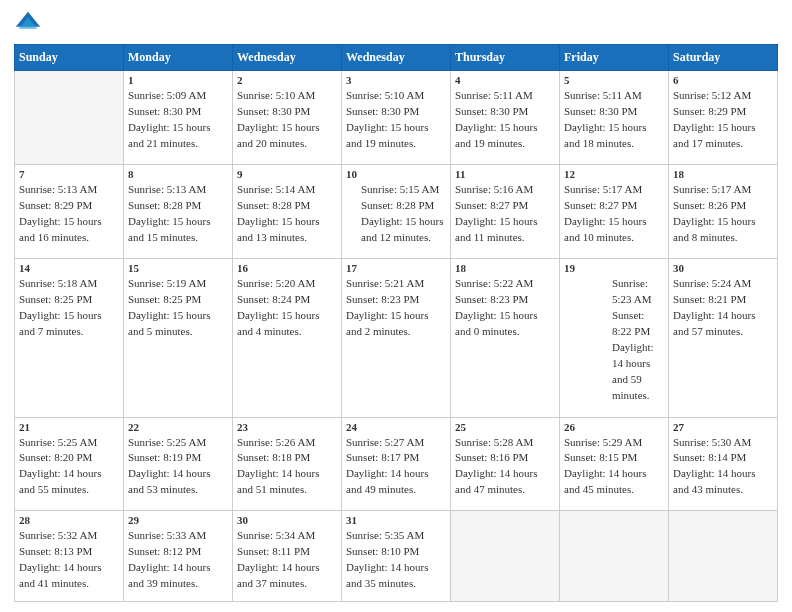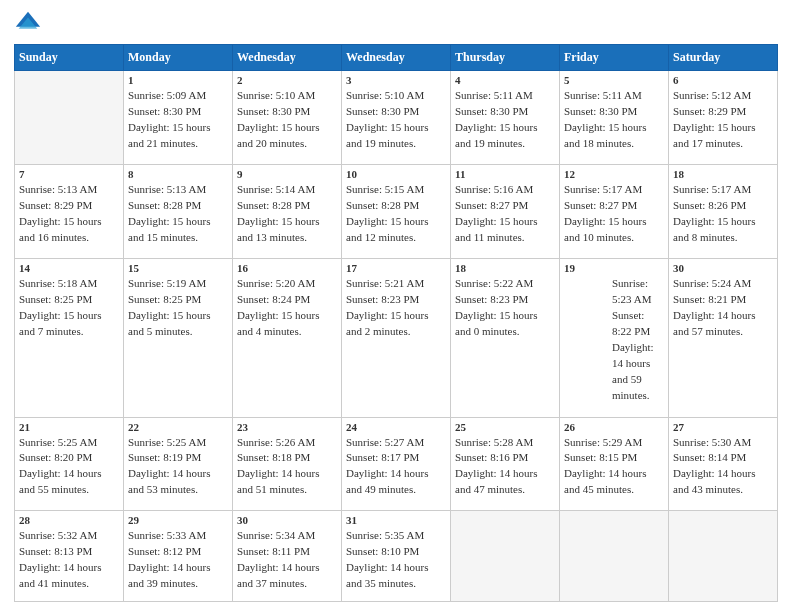--- a/index.html
+++ b/index.html
@@ -202,21 +202,21 @@
           </td>
           <td>
             <span class="day-num">9</span>
             <div class="day-info" style="white-space: pre-line;">Sunrise: 5:14 AM
 Sunset: 8:28 PM
 Daylight: 15 hours
 and 13 minutes.</div>
           </td>
           <td>
             <span class="day-num">10</span>
-            <div class="day-info" style="white-space: pre-line;">Sunrise: 5:15 AM
+            <div class="day-info" style="white-space: pre-line; margin-left: 15px;">Sunrise: 5:15 AM
 Sunset: 8:28 PM
 Daylight: 15 hours
 and 12 minutes.</div>
           </td>
           <td>
             <span class="day-num">11</span>
             <div class="day-info" style="white-space: pre-line;">Sunrise: 5:16 AM
 Sunset: 8:27 PM
 Daylight: 15 hours
 and 11 minutes.</div>

